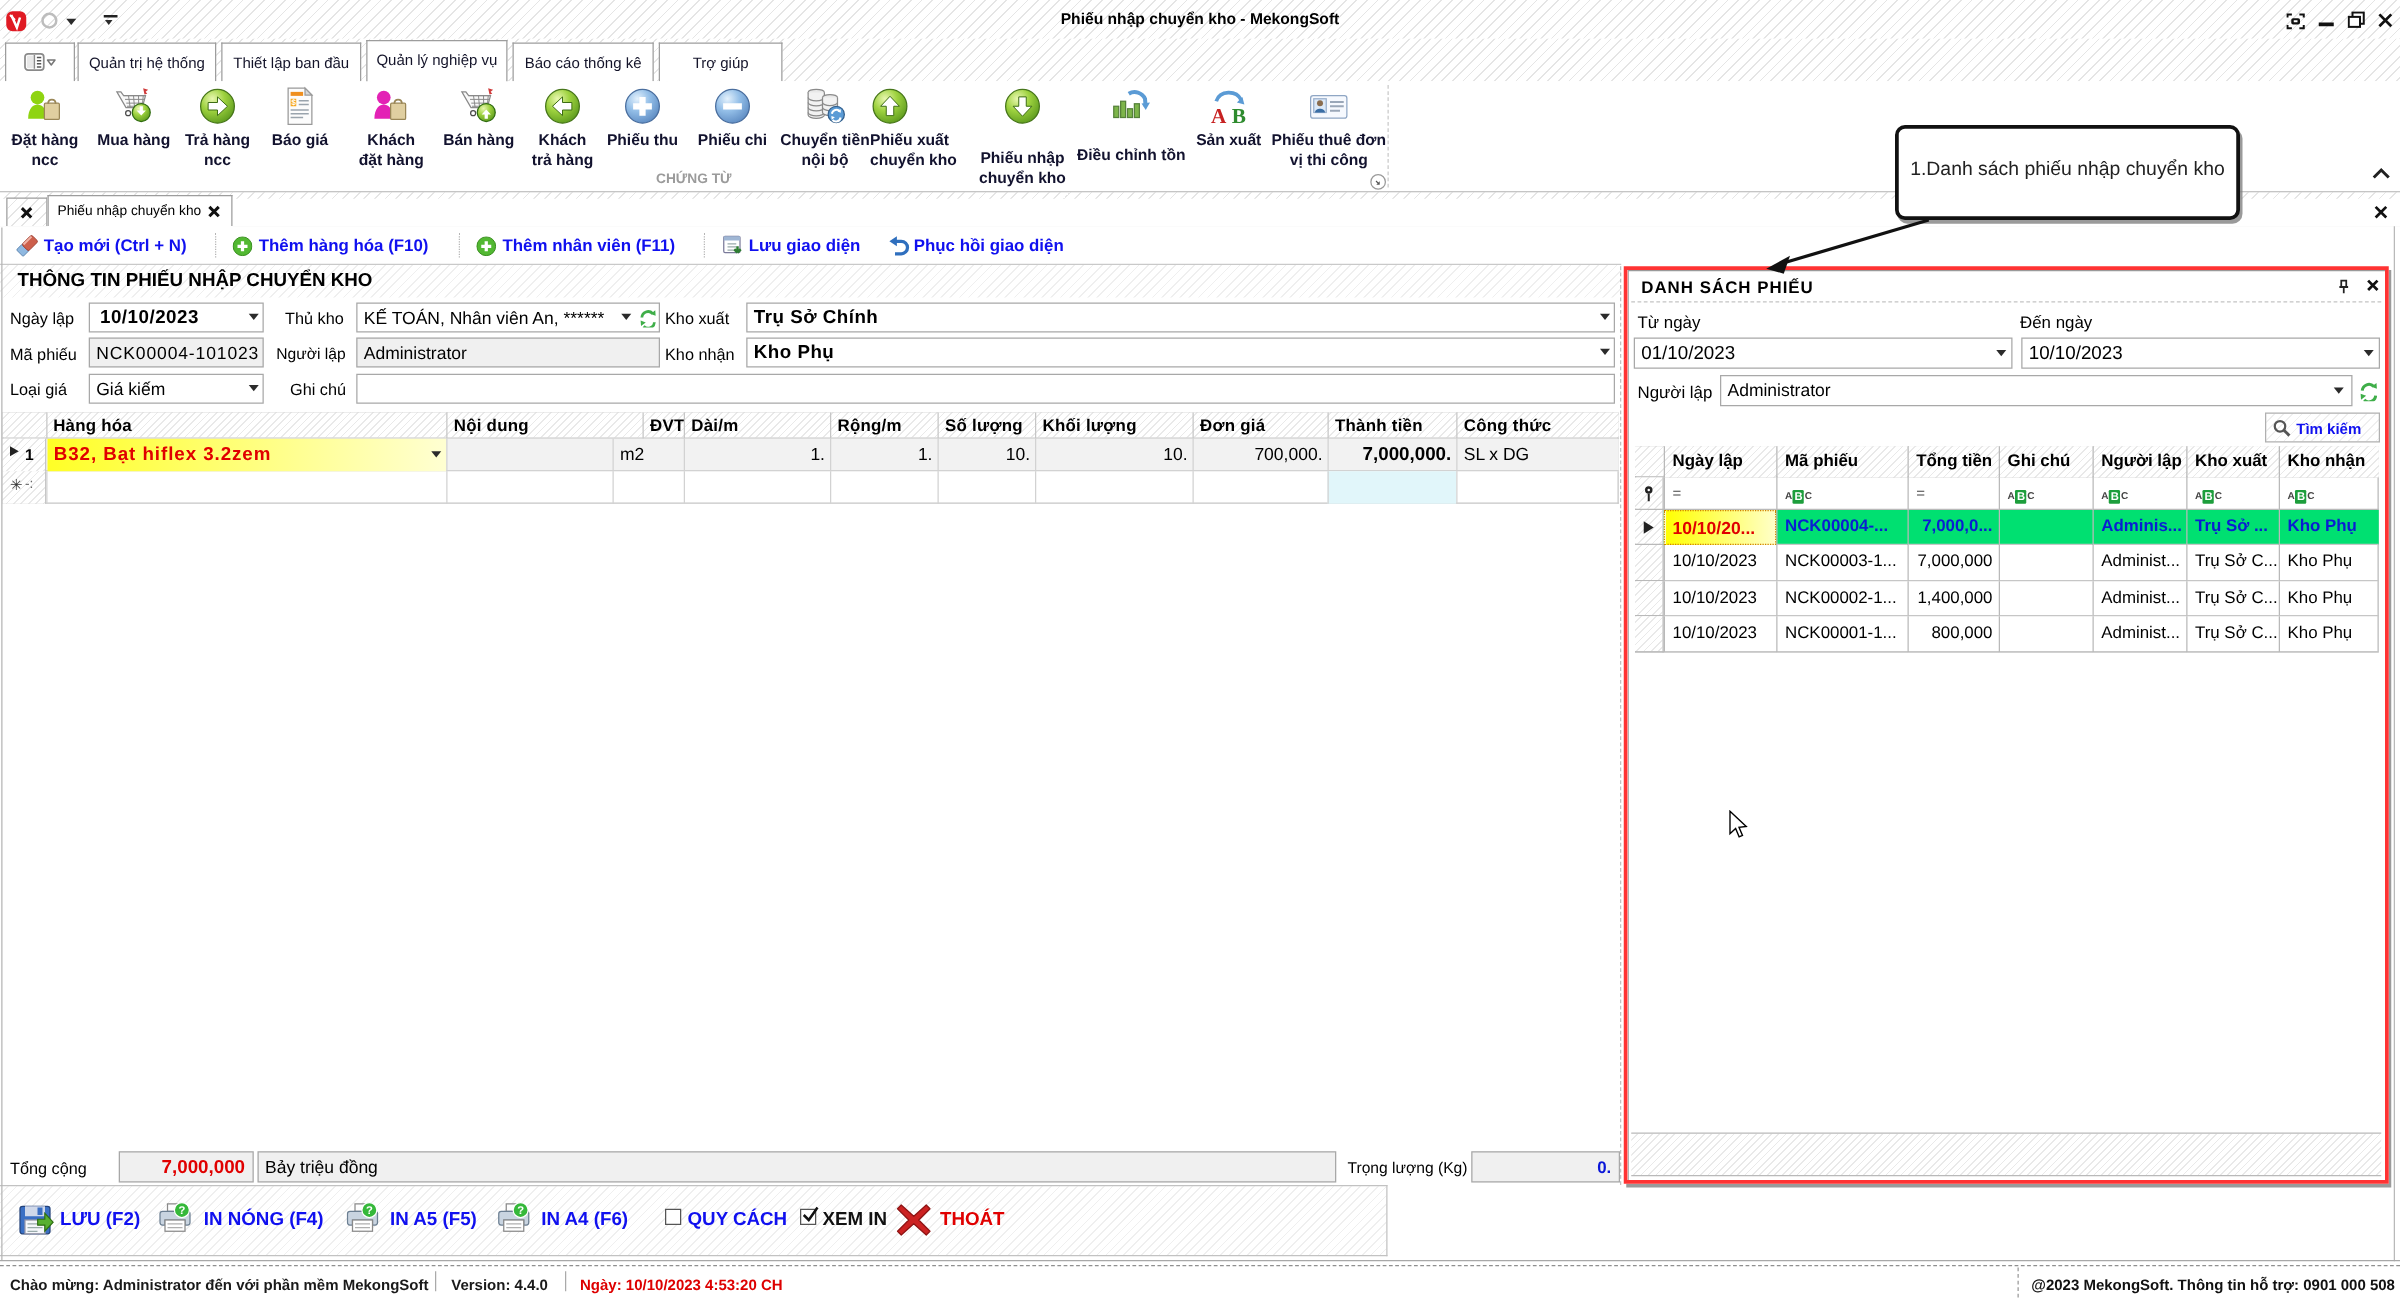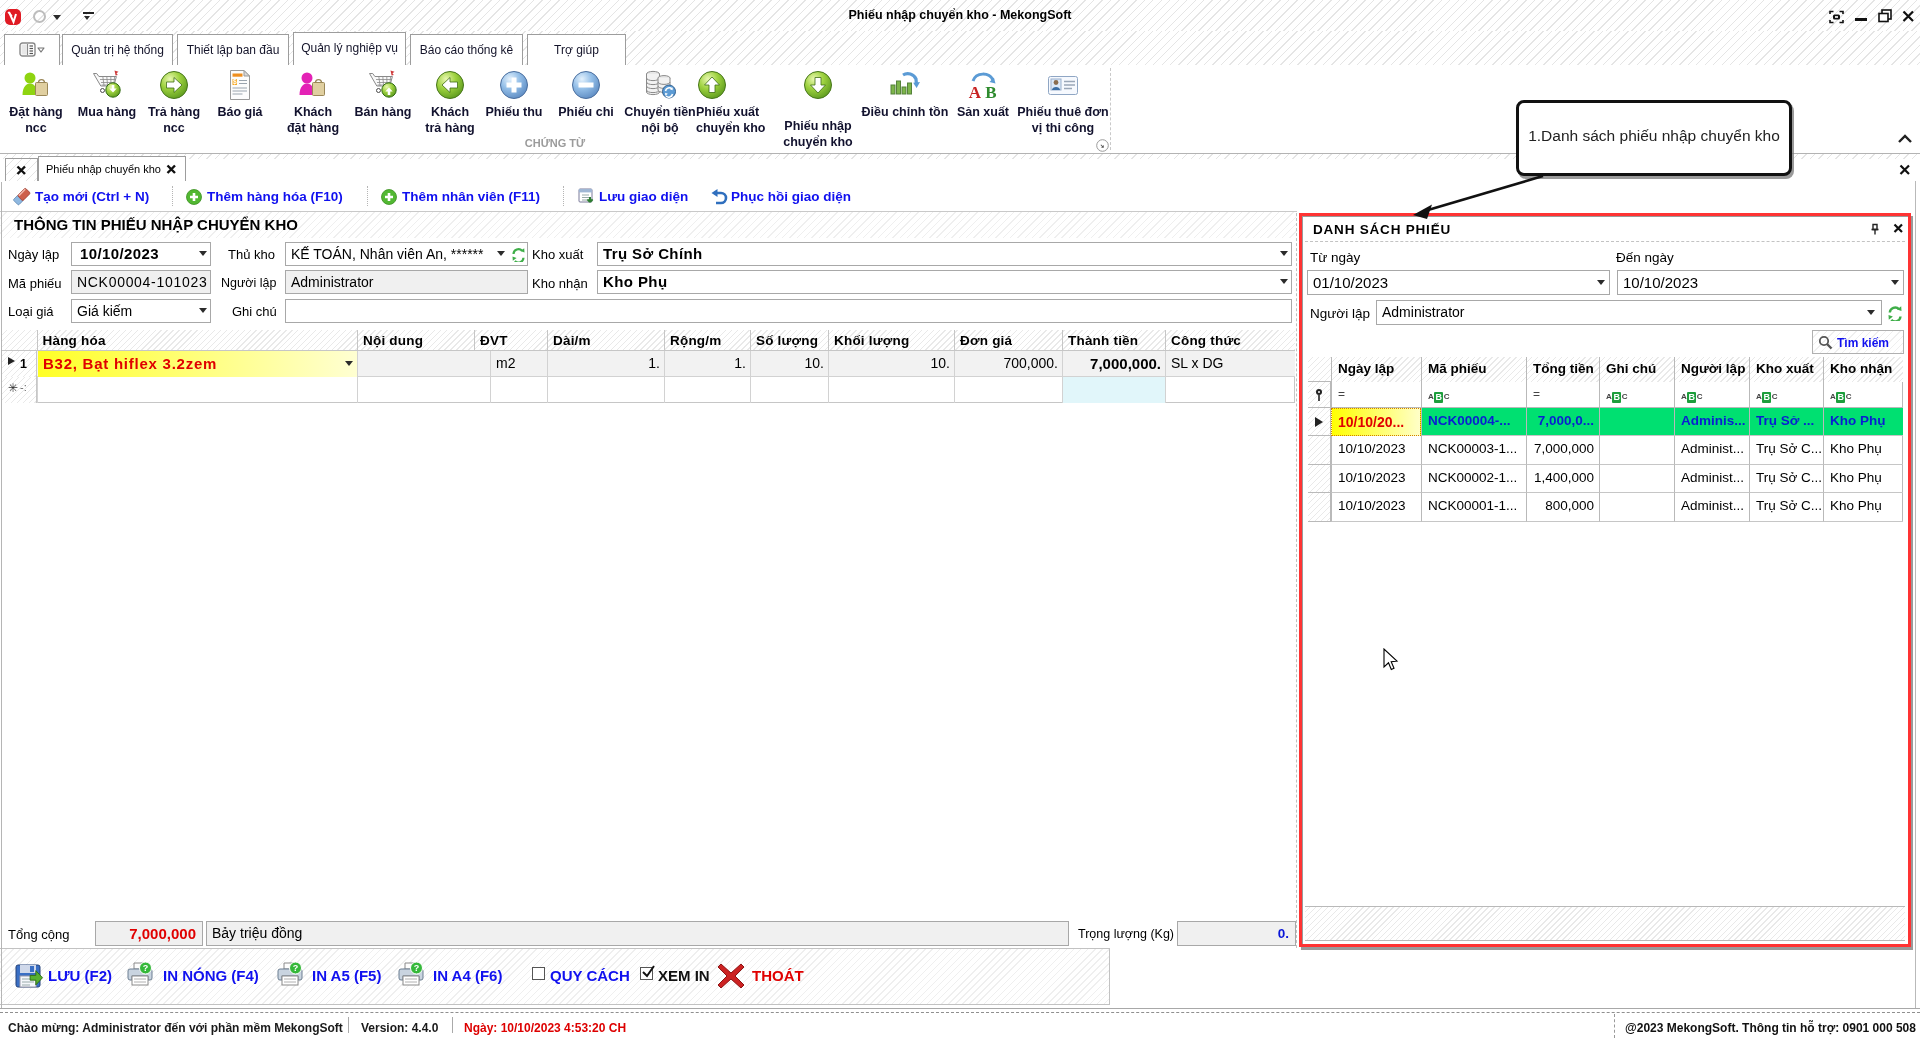--- a/index.html
+++ b/index.html
@@ -217,21 +217,21 @@
       </svg><div style="font-weight:bold;font-size:12.5px;color:#12122e;line-height:15.5px;margin-top:15px">Phiếu nhập<br>chuyển kho</div></div>
 <div class="abs" style="left:853px;top:69px;width:104px;text-align:center"><svg width="32" height="32">
         <g fill="#7db54a" stroke="#55813a">
           <rect x="2" y="16" width="4" height="9"></rect>
           <rect x="7.5" y="12" width="4" height="13"></rect>
           <rect x="13" y="18" width="4" height="7"></rect>
           <rect x="18.5" y="14" width="4" height="11"></rect>
         </g>
         <path d="M14 6 a9 9 0 0 1 13 4 l.5 6" fill="none" stroke="#5b9bd5" stroke-width="3.2"></path>
         <path d="M31 13 l-3.4 6 -3.4 -5.2 z" fill="#5b9bd5"></path>
-      </svg><div style="font-weight:bold;font-size:12.5px;color:#12122e;line-height:15.5px;margin-top:1px">Điều chỉnh tồn</div></div>
+      </svg><div style="font-weight:bold;font-size:12.5px;color:#12122e;line-height:15.5px;margin-top:13px">Điều chỉnh tồn</div></div>
 <div class="abs" style="left:944px;top:69px;width:78px;text-align:center"><svg width="32" height="32">
         <text x="8" y="29" font-size="17" font-weight="bold" fill="#c72222" text-anchor="middle" font-family="Liberation Serif,serif">A</text>
         <text x="24" y="29" font-size="17" font-weight="bold" fill="#2e8b2e" text-anchor="middle" font-family="Liberation Serif,serif">B</text>
         <path d="M6 12 C9 3 22 3 26 11" fill="none" stroke="#5b9bd5" stroke-width="3"></path>
         <path d="M28.5 14.5 l-6 -1.5 4.4 -4.4 z" fill="#5b9bd5"></path>
       </svg><div style="font-weight:bold;font-size:12.5px;color:#12122e;line-height:15.5px;margin-top:1px">Sản xuất</div></div>
 <div class="abs" style="left:1005px;top:69px;width:116px;text-align:center"><svg width="32" height="32">
         <rect x="1.5" y="7.5" width="29" height="18" rx="2" fill="#f6f9fe" stroke="#8fa6c4"></rect>
         <rect x="4" y="10" width="10" height="11" fill="#dce9f8" stroke="#9ab0cc"></rect>
         <circle cx="9" cy="13.5" r="2.4" fill="#8a6d4f"></circle>
@@ -313,21 +313,21 @@
     <div class="arr" style="left:1280px;top:281px"></div>
 <div class="lbl" style="left:8px;top:304px">Loại giá</div>
 <div class="combo" style="left:71px;top:299px;width:140px;height:24px;font-size:14px">Giá kiếm</div>
     <div class="arr" style="left:199px;top:310px"></div>
 <div class="lbl" style="left:232px;top:304px">Ghi chú</div>
 <div class="fld" style="left:285px;top:299px;width:1007px;height:24px"></div>
 <div class="abs" style="left:2px;top:330px;width:1292.5px;height:73px;border:1px solid #c6c6c6;border-top:1px solid #b5b5b5;background:#fff"></div>
 <div class="abs hatch2" style="left:2px;top:330px;width:1292.5px;height:21px;border-bottom:1px solid #c6c6c6"></div>
 <div class="gh" style="left:36.5px;top:330px;width:320.5px;height:21px">Hàng hóa</div>
 <div class="gh" style="left:357px;top:330px;width:133px;height:21px">Nội dung</div>
-<div class="gh" style="left:474px;top:330px;width:57px;height:21px">ĐVT</div>
+<div class="gh" style="left:514px;top:330px;width:57px;height:21px">ĐVT</div>
 <div class="gh" style="left:547px;top:330px;width:117px;height:21px">Dài/m</div>
 <div class="gh" style="left:664px;top:330px;width:86px;height:21px">Rộng/m</div>
 <div class="gh" style="left:750px;top:330px;width:78px;height:21px">Số lượng</div>
 <div class="gh" style="left:828px;top:330px;width:126px;height:21px">Khối lượng</div>
 <div class="gh" style="left:954px;top:330px;width:108px;height:21px">Đơn giá</div>
 <div class="gh" style="left:1062px;top:330px;width:103px;height:21px">Thành tiền</div>
 <div class="gh" style="left:1165px;top:330px;width:129px;height:21px">Công thức</div>
 <div class="abs" style="left:2px;top:351px;width:1292.5px;height:26px;background:#f2f2f2;border-bottom:1px solid #d2d2d2"></div>
 <div class="abs hatch2" style="left:2px;top:351px;width:34.5px;height:26px;border-right:1px solid #c6c6c6"></div>
 <div class="abs" style="left:8px;top:357px;width:0;height:0;border:4.5px solid transparent;border-left:7px solid #222"></div>

